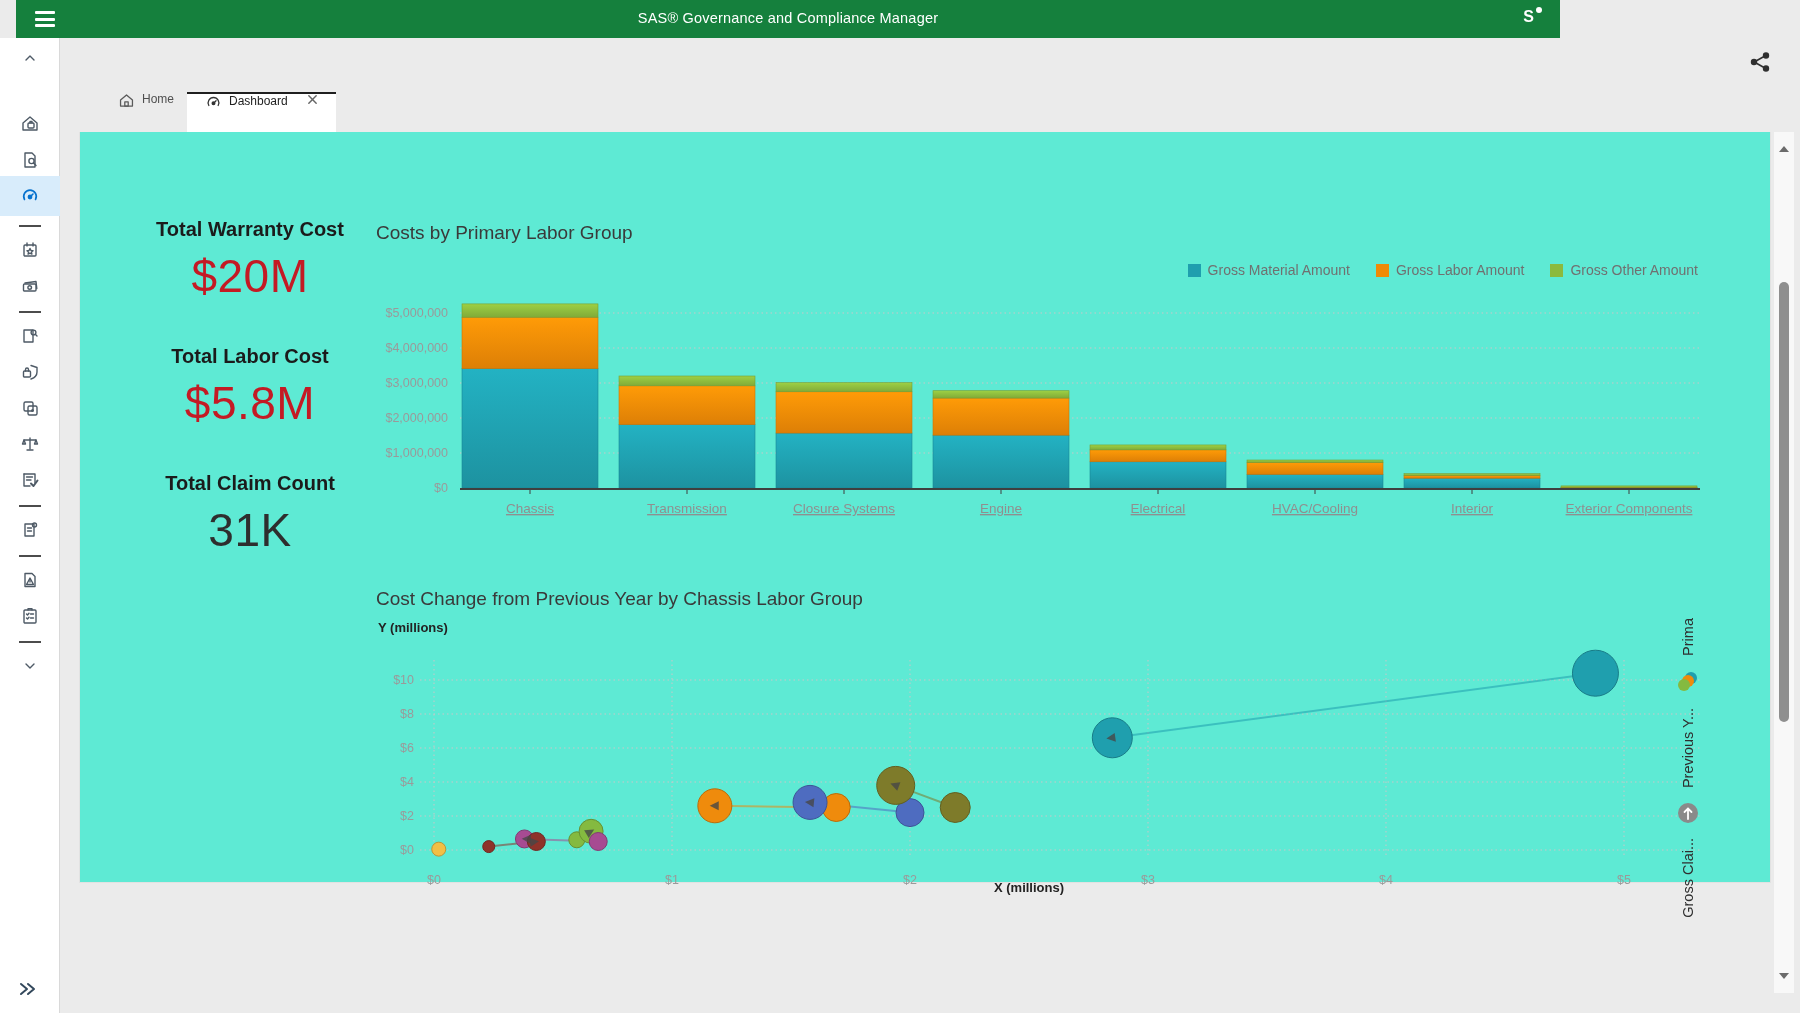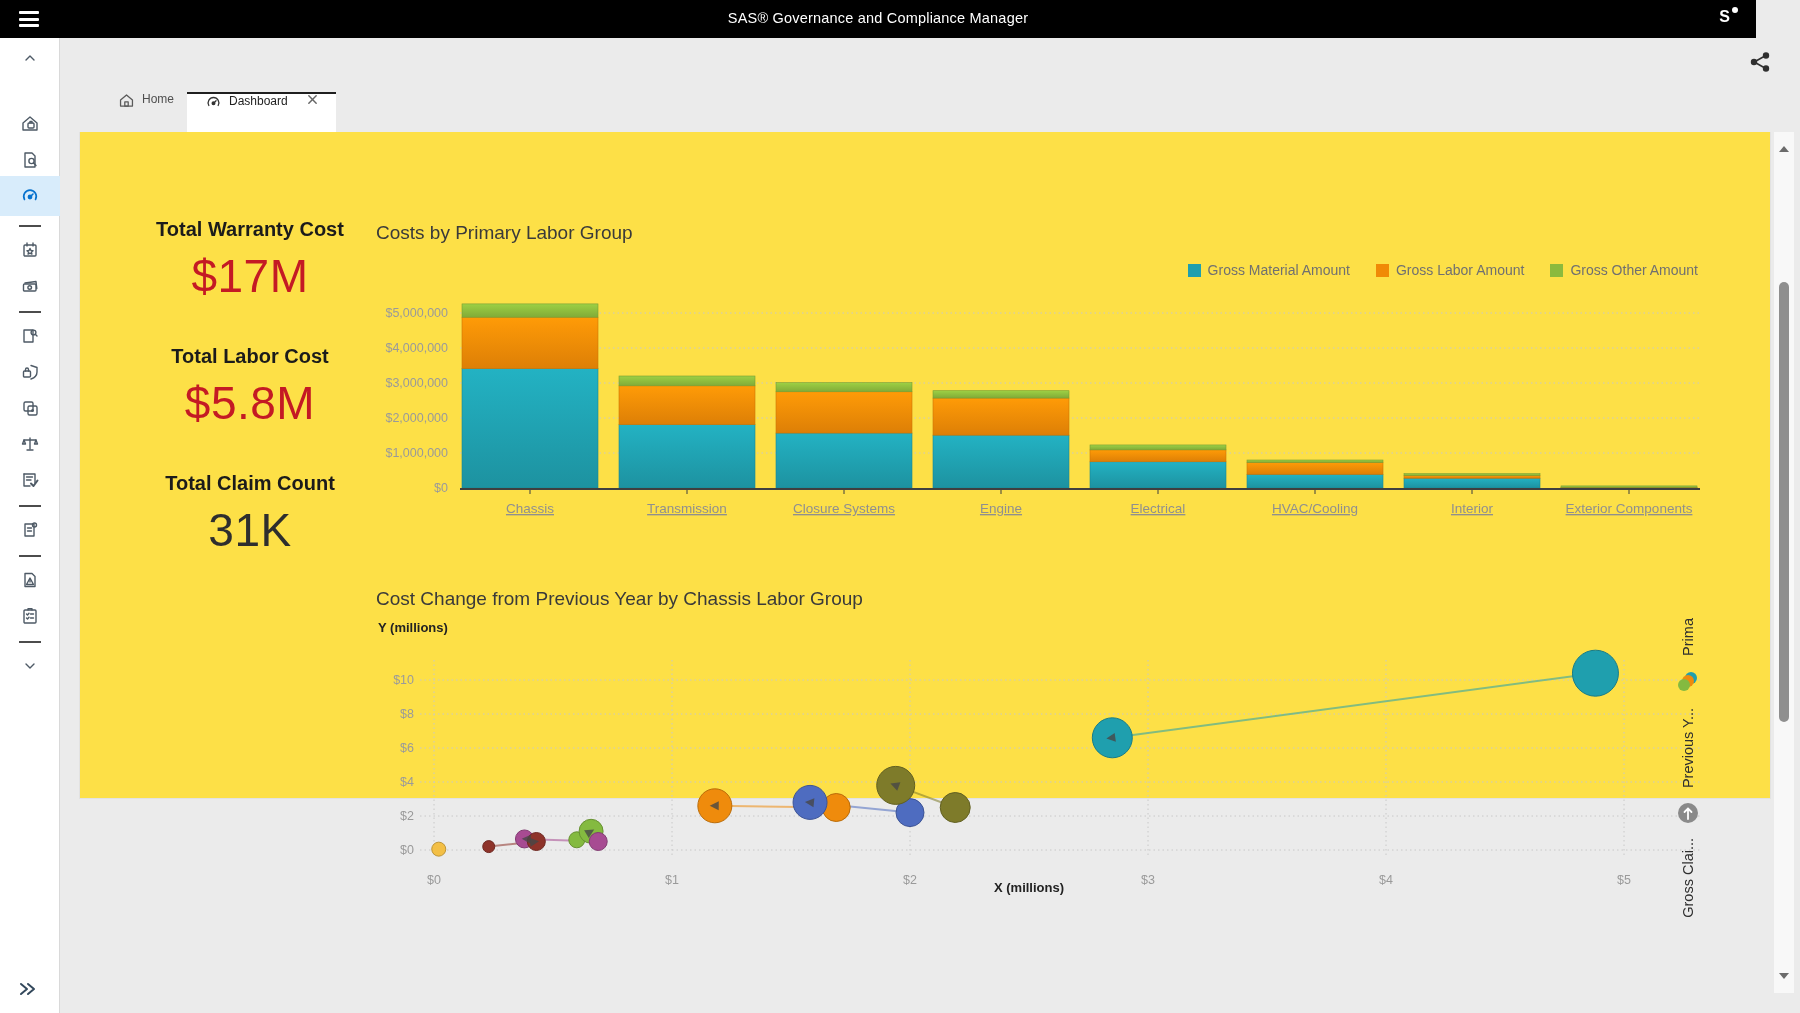--- a/index.html
+++ b/index.html
@@ -1,20 +1,20 @@
 <!DOCTYPE html>
 <html><head>
 <meta charset="utf-8">
 <style>
   * { margin:0; padding:0; box-sizing:border-box; }
   html,body { width:1800px; height:1013px; overflow:hidden; }
   body { font-family:"Liberation Sans", sans-serif; background:#ebebeb; position:relative; }
 
   
-  .topbar { position:absolute; left:0; top:0; width:1756px; height:38px; background:#000000; z-index:30; }
+  .topbar { position:absolute; left:16px; top:0; width:1544px; height:38px; background:#15803d; z-index:30; }
   .hamburger { position:absolute; left:19px; top:11px; width:20px; height:16px; cursor:pointer; }
   .hamburger span { display:block; height:3px; background:#fff; margin-bottom:3.5px; border-radius:1px; }
   .app-title { position:absolute; left:0; top:10px; width:100%; text-align:center; color:#fff; font-size:14.5px; letter-spacing:.2px; }
   .avatar { position:absolute; right:26px; top:8px; color:#fff; font-size:16px; font-weight:bold; cursor:pointer; }
   .avatar .dot { position:absolute; top:-1px; right:-8px; width:6px; height:6px; background:#fff; border-radius:50%; }
 
   
   .sidebar { position:absolute; left:0; top:38px; width:60px; height:975px; background:#fff; border-right:1px solid #d9d9d9; z-index:20; display:flex; flex-direction:column; align-items:center; padding-top:10px; }
   .sbi { width:36px; height:20px; display:flex; align-items:center; justify-content:center; cursor:pointer; margin-top:16px; flex:0 0 auto; }
   .sbi svg { stroke:#4e5a66; fill:none; stroke-width:1.4; stroke-linecap:round; stroke-linejoin:round; }
@@ -34,21 +34,21 @@
   .tab svg { stroke:#5a5a5a; fill:none; stroke-width:1.5; stroke-linecap:round; stroke-linejoin:round; }
   .tab-home { left:40px; }
   .tab-active { left:127px; background:#fff; border-top:2px solid #1f1f1f; color:#222; }
   .tab-active svg { stroke:#333; }
   .tab-close { margin-left:12px; display:flex; cursor:pointer; }
   .tab-close svg { stroke:#666; stroke-width:1.6; }
   .share-btn { position:absolute; right:28px; top:12px; cursor:pointer; }
   .share-btn svg { stroke:#2f2f2f; fill:#2f2f2f; stroke-width:1.6; }
 
   
-  .panel { position:absolute; left:80px; top:132px; width:1690px; height:666px; background:#fde047; box-shadow:0 0 0 1px #e2e2e2; z-index:5; }
+  .panel { position:absolute; left:80px; top:132px; width:1690px; height:750px; background:#5eead4; box-shadow:0 0 0 1px #e2e2e2; z-index:5; }
 
   
   .kpi-col { position:absolute; left:30px; top:86px; width:280px; text-align:center; }
   .kpi { margin-bottom:42px; }
   .kpi-label { font-size:20px; font-weight:bold; color:#1b1b1b; margin-bottom:8px; }
   .kpi-value { font-size:46px; color:#2e2e2e; letter-spacing:.5px; }
 
   
   .chart-title { position:absolute; font-size:19px; color:#3a3a3a; }
   .axis-title { position:absolute; font-size:13px; font-weight:bold; color:#222; }
@@ -242,21 +242,21 @@
         <line x1="8" y1="13" x2="16" y2="17.5"></line>
       </svg>
   </div>
 </div>
 
 <div class="panel">
 
   <div class="kpi-col">
     <div class="kpi">
       <div class="kpi-label">Total Warranty Cost</div>
-      <div class="kpi-value" style="color: rgb(196, 26, 36);">$17M</div>
+      <div class="kpi-value" style="color: rgb(196, 26, 36);">$20M</div>
     </div>
     <div class="kpi">
       <div class="kpi-label">Total Labor Cost</div>
       <div class="kpi-value" style="color: rgb(196, 26, 36);">$5.8M</div>
     </div>
     <div class="kpi">
       <div class="kpi-label">Total Claim Count</div>
       <div class="kpi-value" style="color: rgb(46, 46, 46);">31K</div>
     </div>
   </div>

